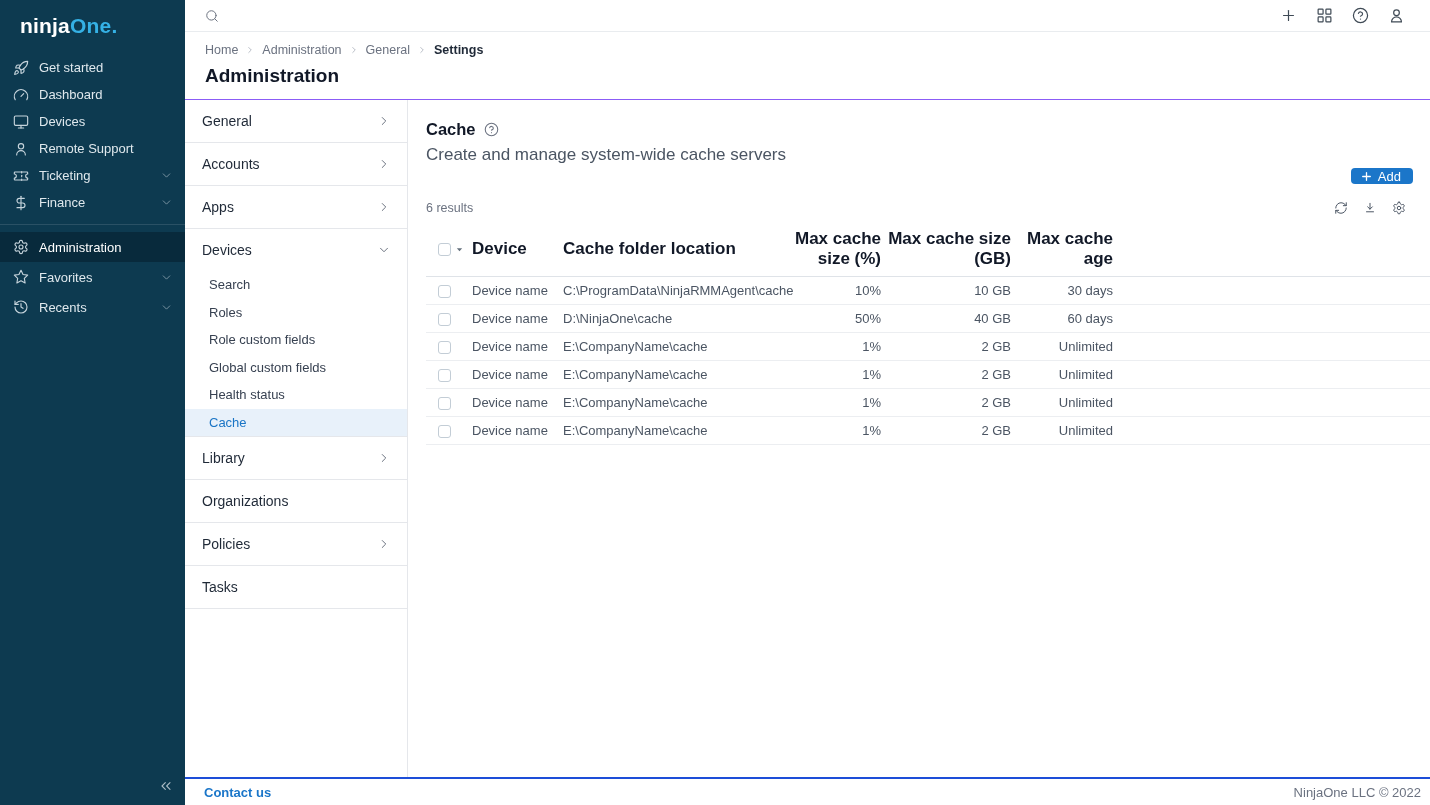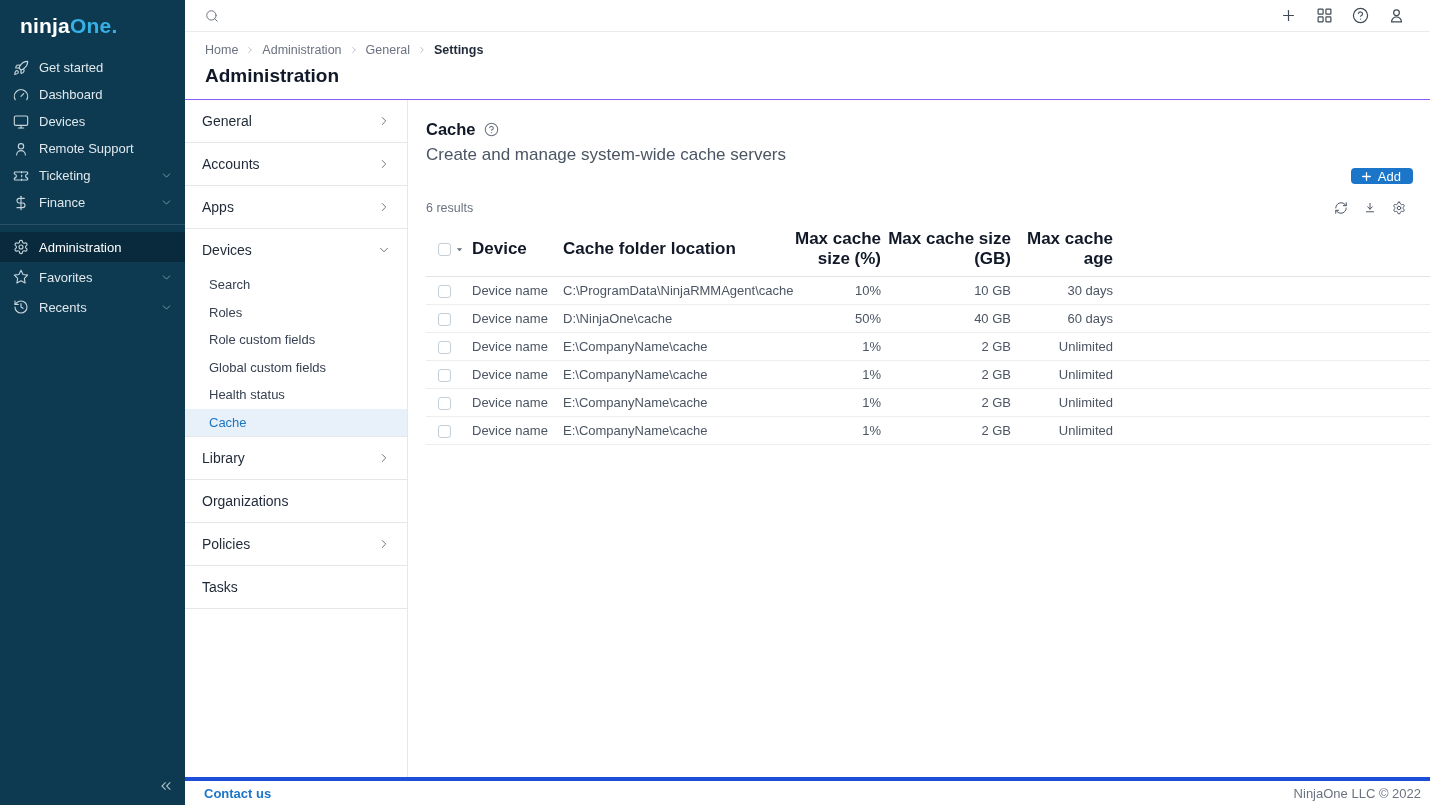--- a/index.html
+++ b/index.html
@@ -82,21 +82,21 @@
   th { font-size:17px; font-weight:700; color:#111827; padding:5px 0 7px; border-bottom:1px solid #dfe3e8; }
   td { font-size:13px; color:#4b5563; padding:6px 0; border-bottom:1px solid #eceef1; height:27.5px; }
   .al { text-align:left; } .ar { text-align:right; }
   .cb-cell { padding-left:12px; }
   .checkbox { display:inline-block; width:13px; height:13px; border:1.5px solid #c3cdd6;
               border-radius:3px; background:#fff; vertical-align:middle; cursor:pointer; }
   .hdr-cb { display:flex; align-items:center; gap:4px; }
   .caret { width:9px; height:9px; cursor:pointer; }
 
   
-  .footer { height:28px; border-top:4px solid #1d4ed8; display:flex; align-items:center;
+  .footer { height:28px; border-top:2px solid #1d4ed8; display:flex; align-items:center;
             justify-content:space-between; padding:0 9px 0 19px; flex-shrink:0; }
   .contact { font-size:13px; font-weight:700; color:#1b76c9; text-decoration:none; cursor:pointer; }
   .copyright { font-size:13px; color:#6b7280; }
 
   .ic { stroke:currentColor; fill:none; stroke-width:1.7; stroke-linecap:round; stroke-linejoin:round; }
 </style>
 </head>
 <body>
 
 <div class="app">

